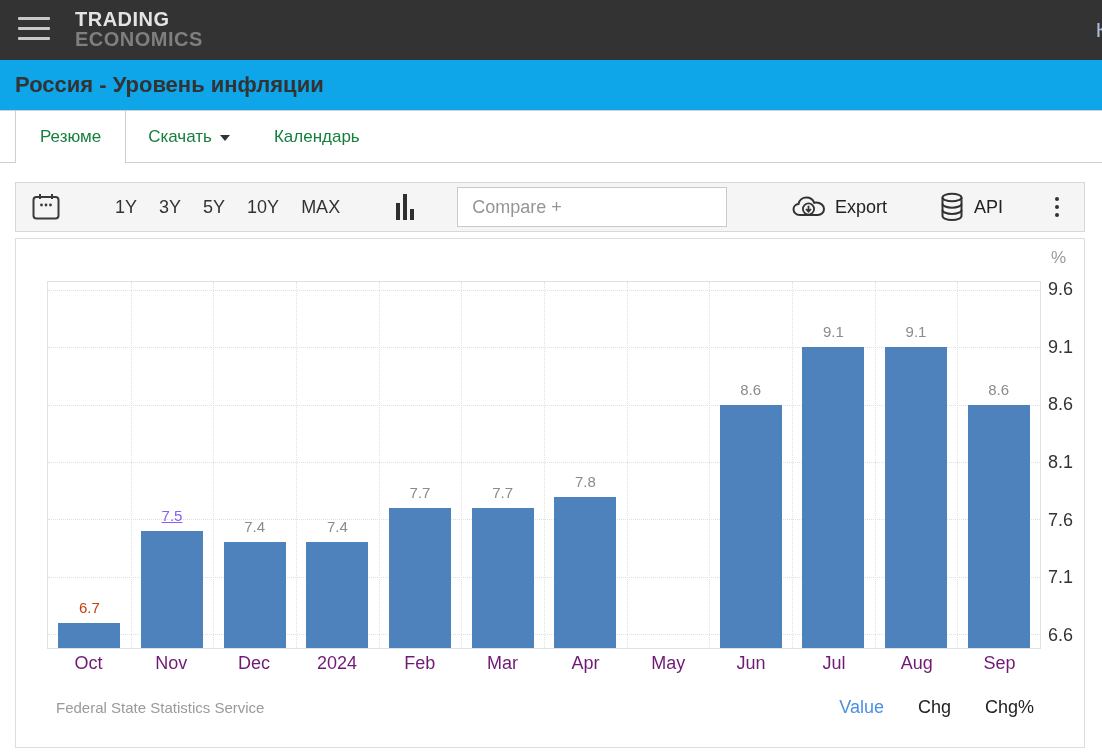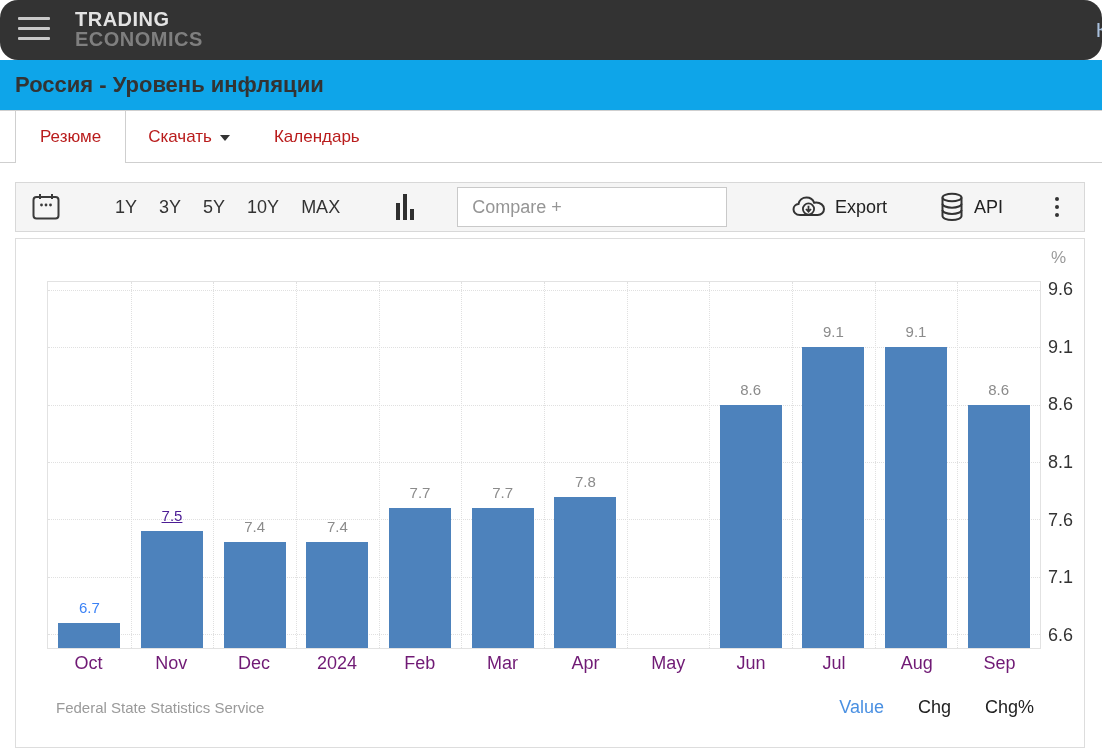--- a/index.html
+++ b/index.html
@@ -1,33 +1,33 @@
 <!DOCTYPE html>
 <html><head>
 <meta charset="utf-8">
 <style>
   * { margin:0; padding:0; box-sizing:border-box; }
   html,body { width:1102px; height:754px; background:#fff; font-family:"Liberation Sans", sans-serif; overflow:hidden; }
 
   
-  .app-header { position:absolute; left:0; top:0; width:1102px; height:60px; background:#333333; overflow:hidden;border-radius:18px; }
+  .app-header { position:absolute; left:0; top:0; width:1102px; height:60px; background:#333333; overflow:hidden; }
   .hamburger { position:absolute; left:18px; top:17px; width:32px; height:26px; cursor:pointer; }
   .hamburger span { display:block; width:32px; height:3px; background:#c9c9c9; margin-bottom:7px; border-radius:1px; }
   .logo { position:absolute; left:75px; top:9px; line-height:20px; font-weight:bold; font-size:20px; letter-spacing:0.5px; }
   .logo .l1 { color:#e3e3e3; }
   .logo .l2 { color:#7f7f7f; }
   .header-partial { position:absolute; right:-6px; top:18px; color:#a9c0dd; font-size:21px; }
 
   
   .title-strip { position:absolute; left:0; top:60px; width:1102px; height:50px; background:#0ea5e9; }
   .page-title { position:absolute; left:15px; top:12px; font-size:22px; font-weight:bold; color:#333; }
 
   
   .tabbar { position:absolute; left:0; top:110px; width:1102px; height:53px; background:#fff; border-top:1px solid #cfcfcf; border-bottom:1px solid #cfcfcf; display:flex; }
-  .tab { height:51px; line-height:51px; font-size:17px; color:#b91c1c; padding:0 22px; cursor:pointer; white-space:nowrap; }
+  .tab { height:51px; line-height:51px; font-size:17px; color:#15803d; padding:0 22px; cursor:pointer; white-space:nowrap; }
   .tab.active { border-left:1px solid #cfcfcf; border-right:1px solid #cfcfcf; margin-left:15px; margin-bottom:-1px; height:52px; background:#fff; padding:0 24px; }
   .caret-down { display:inline-block; width:0; height:0; border-left:5px solid transparent; border-right:5px solid transparent; border-top:6px solid #333; margin-left:8px; vertical-align:middle; }
 
   
   .toolbar { position:absolute; left:15px; top:182px; width:1070px; height:50px; background:#f5f5f5; border:1px solid #d8d8d8; display:flex; align-items:center; }
   .cal-btn { margin-left:15px; width:30px; height:30px; cursor:pointer; }
   .ranges { display:flex; margin-left:43px; }
   .range-btn { font-size:18px; color:#333; padding:0 11px; cursor:pointer; }
   .chart-type-btn { margin-left:45px; display:flex; align-items:flex-end; height:26px; cursor:pointer; }
   .chart-type-btn i { display:block; background:#2f2f2f; width:4px; margin-right:3px; }
@@ -151,25 +151,25 @@
       <div class="gridline-v" style="left: 33.3333%;"></div>
       <div class="gridline-v" style="left: 41.6667%;"></div>
       <div class="gridline-v" style="left: 50%;"></div>
       <div class="gridline-v" style="left: 58.3333%;"></div>
       <div class="gridline-v" style="left: 66.6667%;"></div>
       <div class="gridline-v" style="left: 75%;"></div>
       <div class="gridline-v" style="left: 83.3333%;"></div>
       <div class="gridline-v" style="left: 91.6667%;"></div>
       <div class="bar-col" style="left: 0%; width: 8.33333%;">
         <div class="bar" style="height: 6.89655%; background: rgb(77, 130, 188);"></div>
-        <div class="bar-value" style="bottom: calc(6.89655% + 7px); color: #3b82f6;">6.7</div>
+        <div class="bar-value" style="bottom: calc(6.89655% + 7px); color: #c2410c;">6.7</div>
       </div>
       <div class="bar-col" style="left: 8.33333%; width: 8.33333%;">
         <div class="bar" style="height: 31.9749%; background: rgb(77, 130, 188);"></div>
-        <div class="bar-value" style="bottom: calc(31.9749% + 7px); color: #4c1d95; text-decoration: underline;">7.5</div>
+        <div class="bar-value" style="bottom: calc(31.9749% + 7px); color: #8b5cf6; text-decoration: underline;">7.5</div>
       </div>
       <div class="bar-col" style="left: 16.6667%; width: 8.33333%;">
         <div class="bar" style="height: 28.8401%; background: rgb(77, 130, 188);"></div>
         <div class="bar-value" style="bottom: calc(28.8401% + 7px); color: rgb(139, 139, 139);">7.4</div>
       </div>
       <div class="bar-col" style="left: 25%; width: 8.33333%;">
         <div class="bar" style="height: 28.8401%; background: rgb(77, 130, 188);"></div>
         <div class="bar-value" style="bottom: calc(28.8401% + 7px); color: rgb(139, 139, 139);">7.4</div>
       </div>
       <div class="bar-col" style="left: 33.3333%; width: 8.33333%;">

